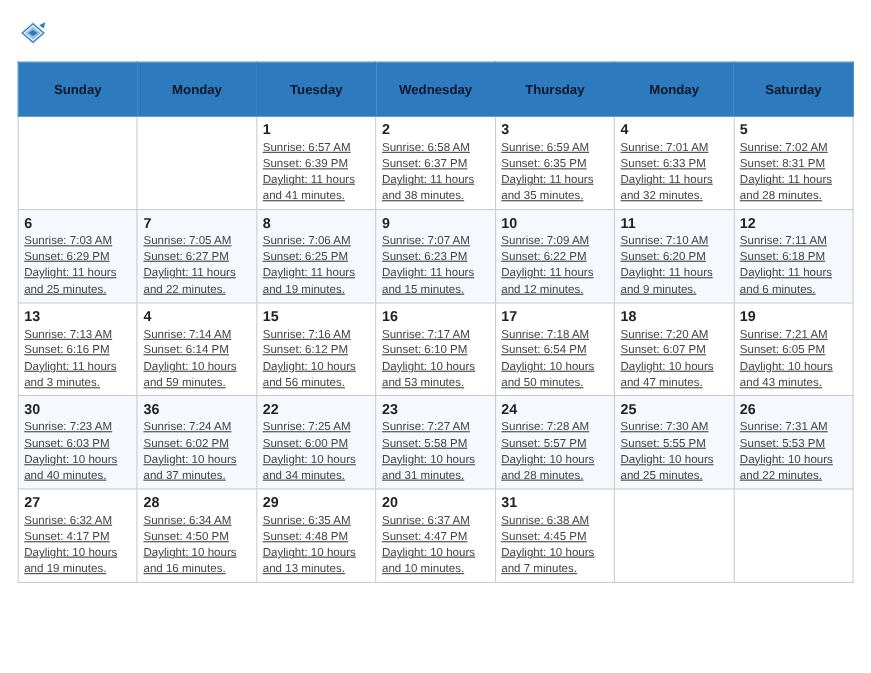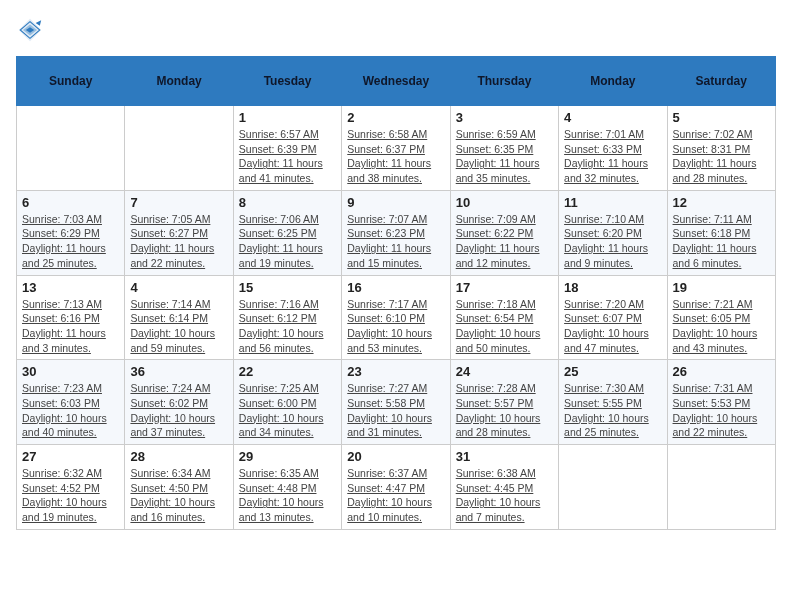--- a/index.html
+++ b/index.html
@@ -293,21 +293,21 @@
           <span class="day-number">26</span>
           <div class="day-info">Sunrise: 7:31 AM
 Sunset: 5:53 PM
 Daylight: 10 hours and 22 minutes.</div>
         </td>
       </tr>
       <tr>
         <td>
           <span class="day-number">27</span>
           <div class="day-info">Sunrise: 6:32 AM
-Sunset: 4:52 PM
+Sunset: 4:17 PM
 Daylight: 10 hours and 19 minutes.</div>
         </td>
         <td>
           <span class="day-number">28</span>
           <div class="day-info">Sunrise: 6:34 AM
 Sunset: 4:50 PM
 Daylight: 10 hours and 16 minutes.</div>
         </td>
         <td>
           <span class="day-number">29</span>

